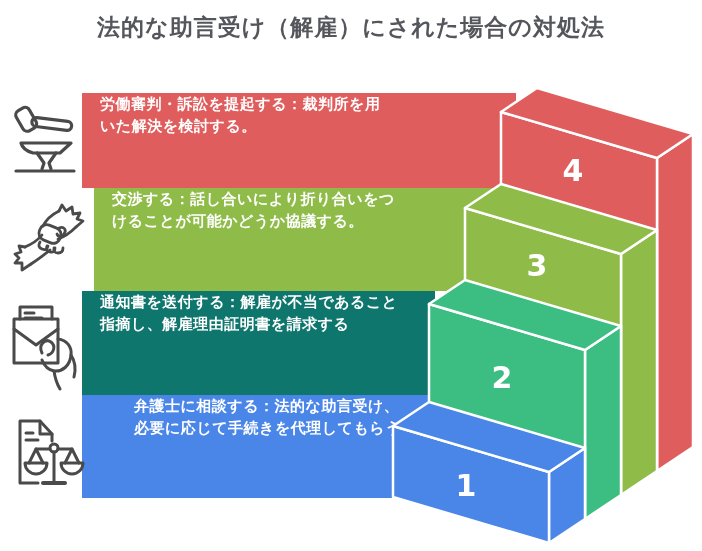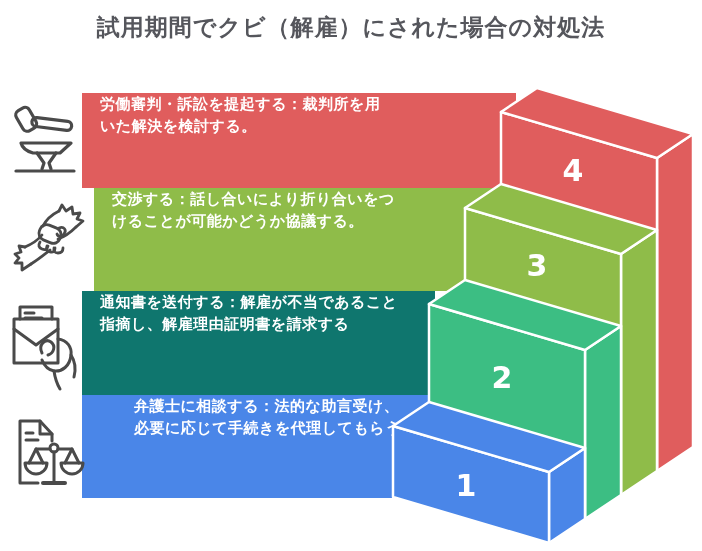--- a/index.html
+++ b/index.html
@@ -24,21 +24,21 @@
   .step-number {
     fill:#ffffff; font-size:30px; font-weight:bold; text-anchor:middle;
     font-family:"DejaVu Sans","Liberation Sans",sans-serif;
   }
 </style>
 </head>
 <body>
 
 <div class="canvas">
 
-  <div class="title">試用期間でクビ（解雇）にされた場合の対処法</div>
+  <div class="title">法的な助言受け（解雇）にされた場合の対処法</div>
 
   <div class="band" style="top: 93px; width: 434px; height: 95px; background: rgb(224, 93, 93);">
     <div class="band-label">労働審判・訴訟を提起する：裁判所を用
 いた解決を検討する。</div>
   </div>
   <div class="band" style="top: 188px; width: 402px; height: 103px; background: rgb(143, 188, 73); margin-left: 12px;">
     <div class="band-label">交渉する：話し合いにより折り合いをつ
 けることが可能かどうか協議する。</div>
   </div>
   <div class="band" style="top: 291px; width: 353px; height: 104px; background: #0f766e;">

